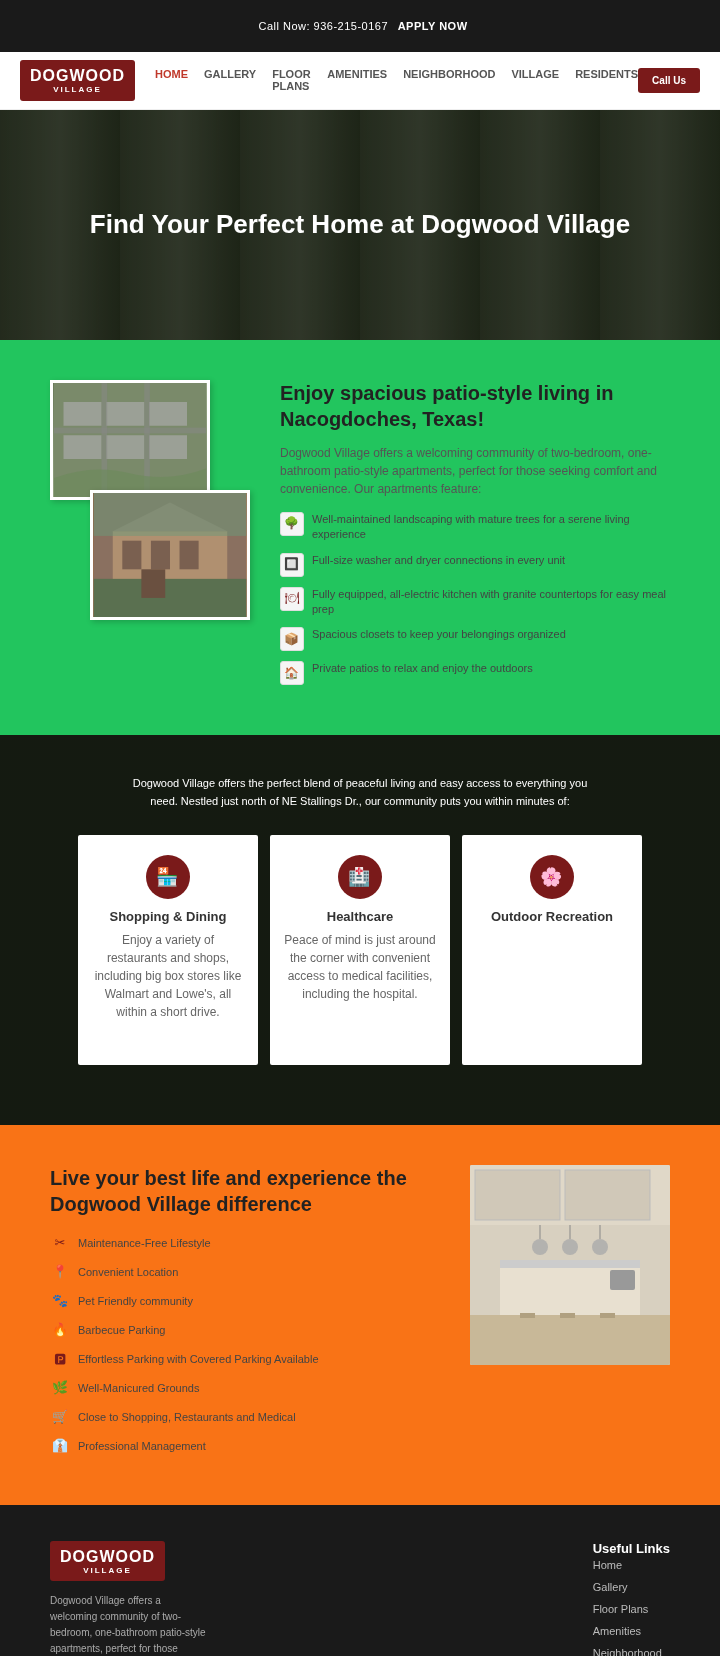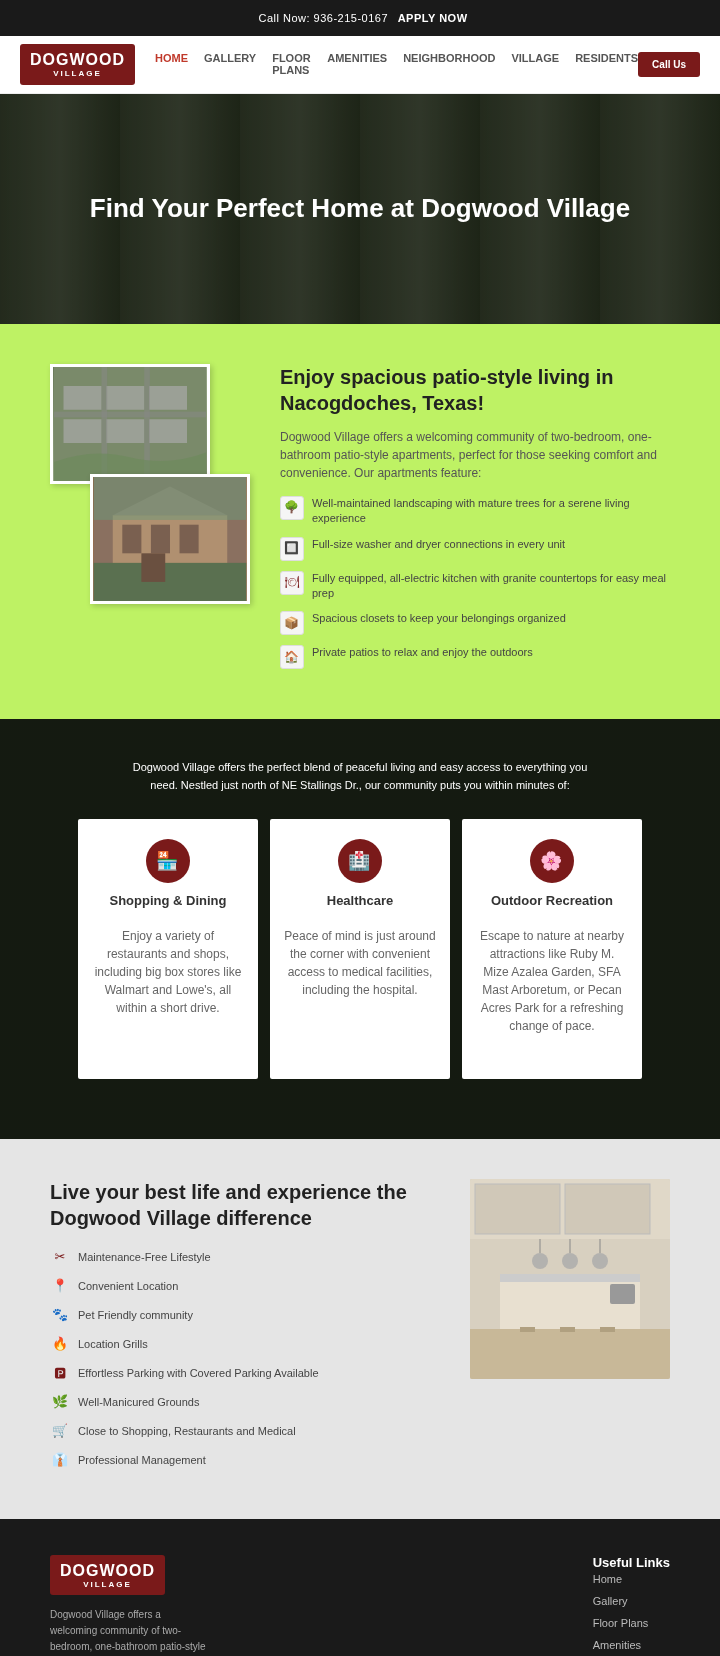--- a/index.html
+++ b/index.html
@@ -3,21 +3,21 @@
   <meta charset="utf-8">
   <style>
     * { margin: 0; padding: 0; box-sizing: border-box; }
     body { font-family: Arial, sans-serif; font-size: 14px; color: #333; width: 720px; }
 
     
     .top-bar {
       background: #1a1a1a;
       color: #fff;
       text-align: center;
-      padding: 12px 0;
+      padding: 20px 0;
       font-size: 11px;
       letter-spacing: 0.5px;
     }
     .top-bar span { margin: 0 6px; }
     .top-bar a { color: #fff; text-decoration: none; font-weight: bold; }
 
     
     nav {
       display: flex;
       align-items: center;
@@ -83,21 +83,21 @@
       font-weight: bold;
       text-align: center;
       padding: 0 40px;
     }
 
     
     .section-patio {
       display: flex;
       gap: 30px;
       padding: 40px 50px;
-      background: #bef264;
+      background: #22c55e;
       align-items: flex-start;
     }
     .patio-images {
       min-width: 200px;
       width: 200px;
       position: relative;
       height: 240px;
     }
     .img-top {
       width: 160px;
@@ -193,29 +193,29 @@
       height: 44px;
       background: #7a1a1a;
       border-radius: 50%;
       margin: 0 auto 10px;
       display: flex;
       align-items: center;
       justify-content: center;
       color: #fff;
       font-size: 18px;
     }
-    .card h3 { font-size: 13px; font-weight: bold; margin-bottom: 19px; }
+    .card h3 { font-size: 13px; font-weight: bold; margin-bottom: 7px; }
     .card p { font-size: 12px; color: #666; line-height: 1.5; }
 
     
     .section-bestlife {
       display: flex;
       gap: 30px;
       padding: 40px 50px;
-      background: #e5e5e5;
+      background: #f97316;
       align-items: flex-start;
     }
     .bestlife-left { flex: 1; }
     .bestlife-left h2 { font-size: 20px; font-weight: bold; margin-bottom: 16px; line-height: 1.3; color: #222; }
     .bestlife-list { list-style: none; }
     .bestlife-list li {
       display: flex;
       align-items: center;
       gap: 8px;
       margin-bottom: 9px;
@@ -384,21 +384,20 @@
       <p>Enjoy a variety of restaurants and shops, including big box stores like Walmart and Lowe's, all within a short drive.</p>
     </div>
     <div class="card">
       <div class="card-icon">🏥</div>
       <h3>Healthcare</h3>
       <p>Peace of mind is just around the corner with convenient access to medical facilities, including the hospital.</p>
     </div>
     <div class="card">
       <div class="card-icon">🌸</div>
       <h3>Outdoor Recreation</h3>
-      <p>Escape to nature at nearby attractions like Ruby M. Mize Azalea Garden, SFA Mast Arboretum, or Pecan Acres Park for a refreshing change of pace.</p>
     </div>
   </div>
 </div>
 
 <div class="section-bestlife">
   <div class="bestlife-left">
     <h2>Live your best life and experience the Dogwood Village difference</h2>
     <ul class="bestlife-list">
       <li>
         <div class="bestlife-icon">✂</div>
@@ -407,21 +406,21 @@
       <li>
         <div class="bestlife-icon">📍</div>
         <span>Convenient Location</span>
       </li>
       <li>
         <div class="bestlife-icon">🐾</div>
         <span>Pet Friendly community</span>
       </li>
       <li>
         <div class="bestlife-icon">🔥</div>
-        <span>Location Grills</span>
+        <span>Barbecue Parking</span>
       </li>
       <li>
         <div class="bestlife-icon">🅿</div>
         <span>Effortless Parking with Covered Parking Available</span>
       </li>
       <li>
         <div class="bestlife-icon">🌿</div>
         <span>Well-Manicured Grounds</span>
       </li>
       <li>

